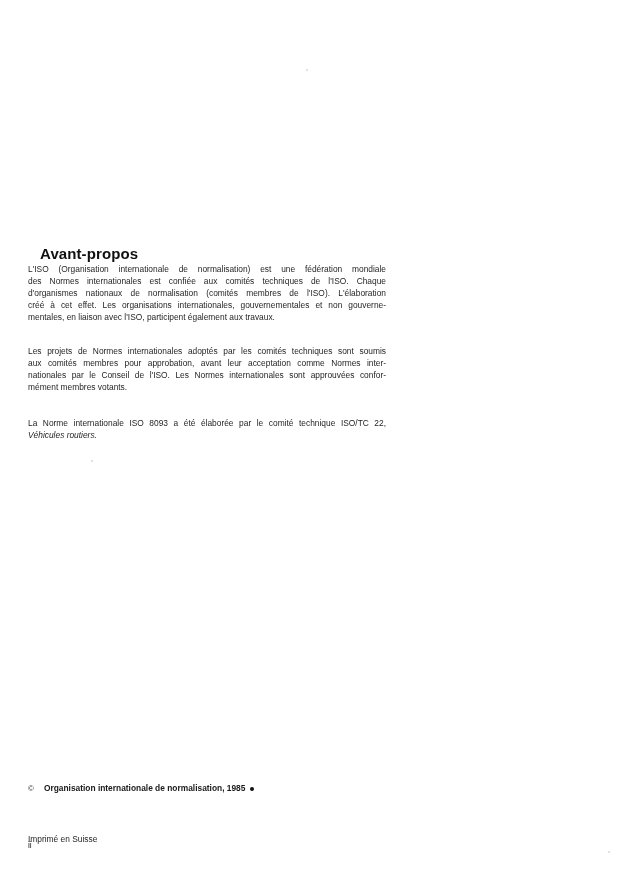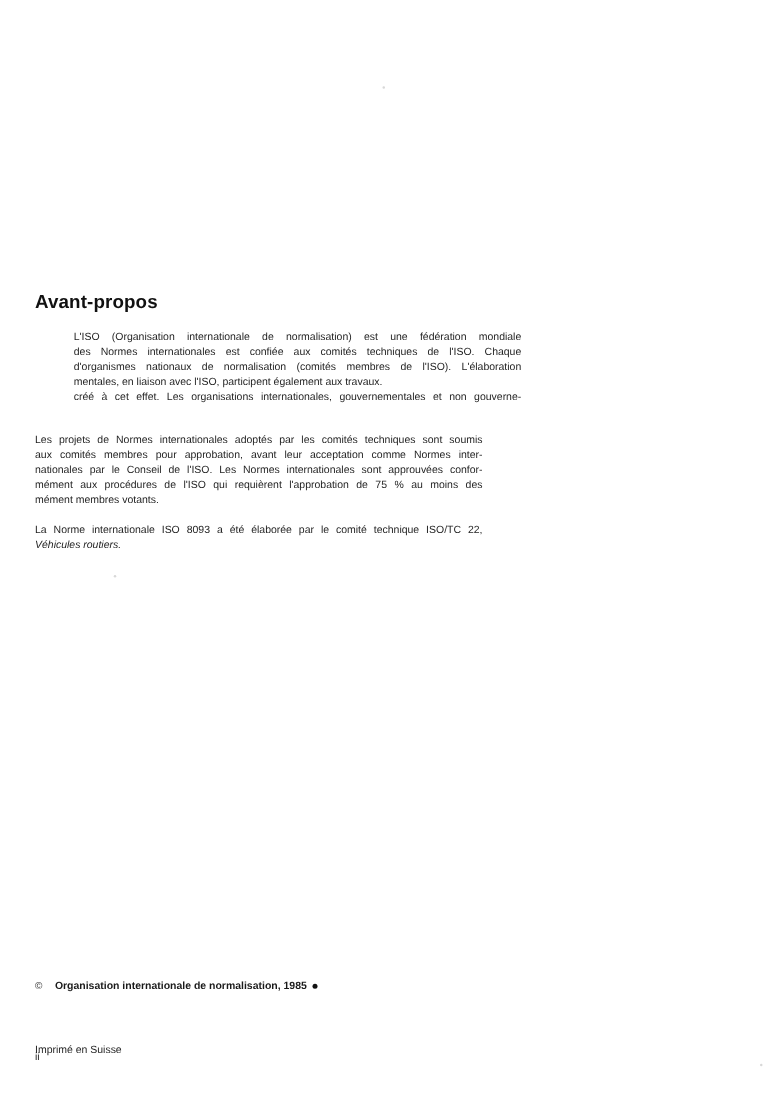--- a/index.html
+++ b/index.html
@@ -16,42 +16,42 @@
     color: #1a1a1a;
   }
   .page-title {
     position: absolute;
     left: 28px;
     top: 233px;
     font-size: 15px;
     font-weight: bold;
     letter-spacing: 0.1px;
     color: #111;
-    margin: 0;
+    margin: 12px;
   }
   .para {
     position: absolute;
     left: 28px;
     width: 358px;
     font-size: 8.4px;
     line-height: 11.9px;
     text-align: justify;
     margin: 0;
     color: #1f1f1f;
   }
   .para .line {
     display: block;
     text-align: justify;
     text-align-last: justify;
     white-space: nowrap;
   }
   .para .line.last {
     text-align-last: left;
   }
-  #p1 { top: 264px; margin-left: 31px; }
+  #p1 { top: 264px; }
   #p2 { top: 346px; }
   #p3 { top: 418px; }
   .italic { font-style: italic; }
 
   .copyright {
     position: absolute;
     left: 28px;
     top: 783px;
     font-size: 8.4px;
     color: #1a1a1a;
@@ -99,29 +99,28 @@
 </style>
 </head>
 <body>
 
 <h1 class="page-title">Avant-propos</h1>
 
 <div class="para" id="p1">
   <span class="line">L'ISO (Organisation internationale de normalisation) est une fédération mondiale</span>
   <span class="line">des Normes internationales est confiée aux comités techniques de l'ISO. Chaque</span>
   <span class="line">d'organismes nationaux de normalisation (comités membres de l'ISO). L'élaboration</span>
+  <span class="line">créé à cet effet. Les organisations internationales, gouvernementales et non gouverne-</span>
   <span class="line last">mentales, en liaison avec l'ISO, participent également aux travaux.</span>
-  <span class="line">créé à cet effet. Les organisations internationales, gouvernementales et non gouverne-</span>
 </div>
 
 <div class="para" id="p2">
   <span class="line">Les projets de Normes internationales adoptés par les comités techniques sont soumis</span>
   <span class="line">aux comités membres pour approbation, avant leur acceptation comme Normes inter-</span>
   <span class="line">nationales par le Conseil de l'ISO. Les Normes internationales sont approuvées confor-</span>
-  <span class="line">mément aux procédures de l'ISO qui requièrent l'approbation de 75 % au moins des</span>
   <span class="line last">mément membres votants.</span>
 </div>
 
 <div class="para" id="p3">
   <span class="line">La Norme internationale ISO 8093 a été élaborée par le comité technique ISO/TC 22,</span>
   <span class="line last italic">Véhicules routiers.</span>
 </div>
 
 <div class="copyright">
   <span class="symbol">©</span><span class="org">Organisation internationale de normalisation, 1985</span><span class="bullet"></span>

